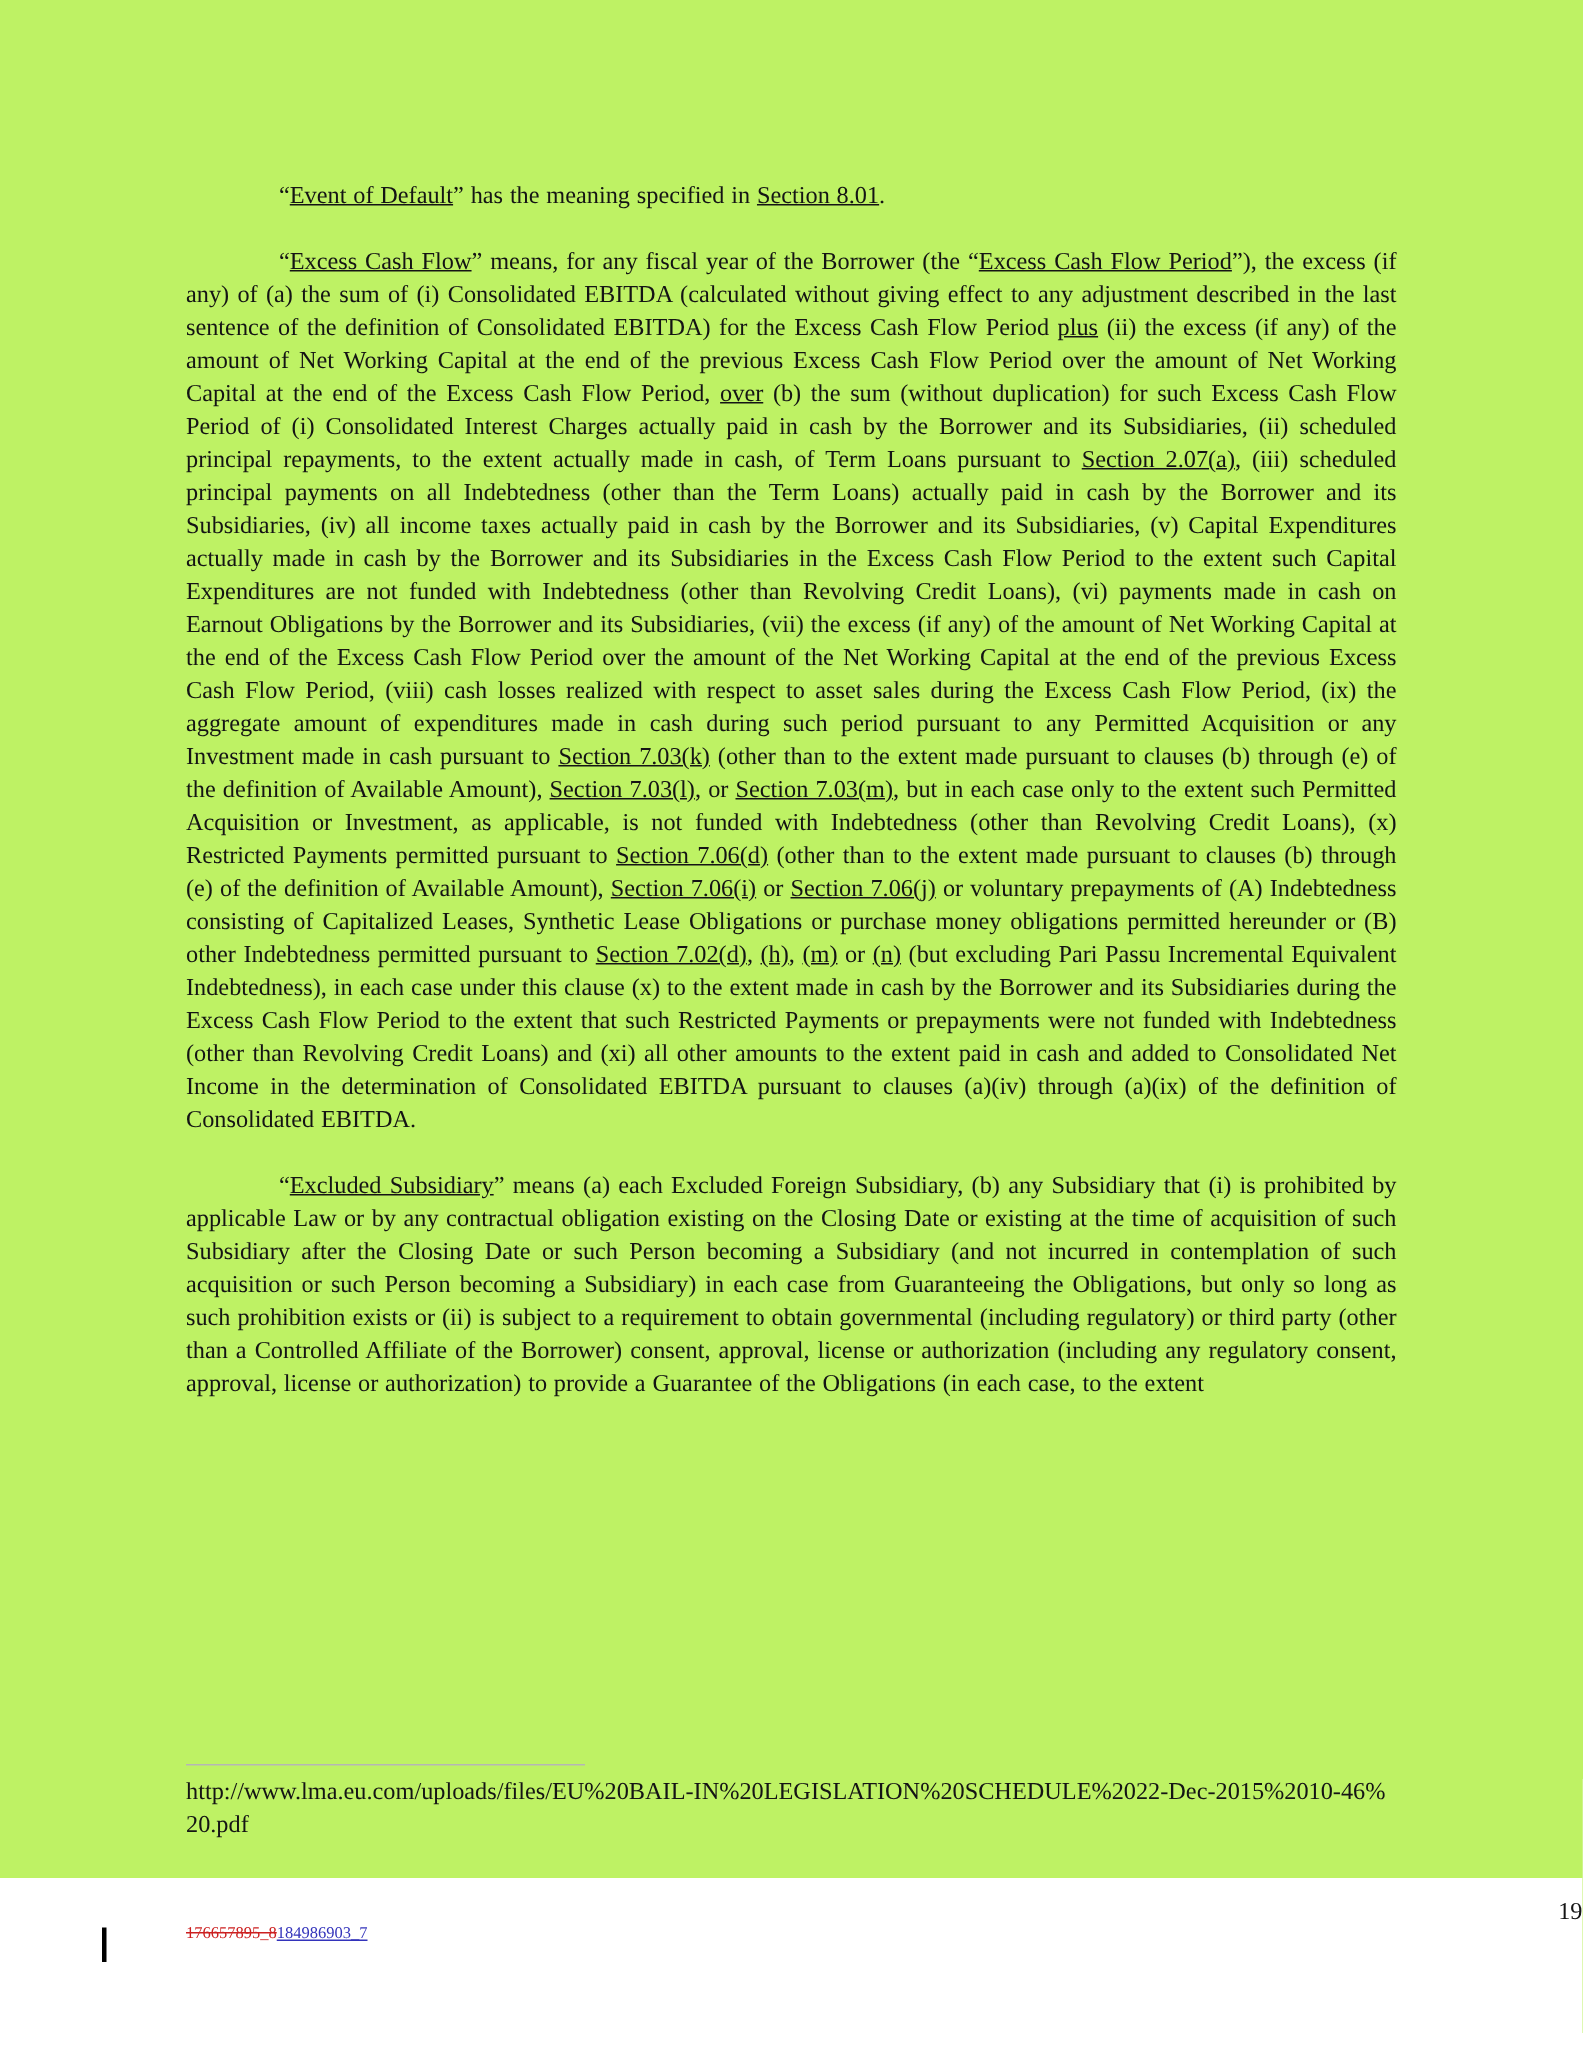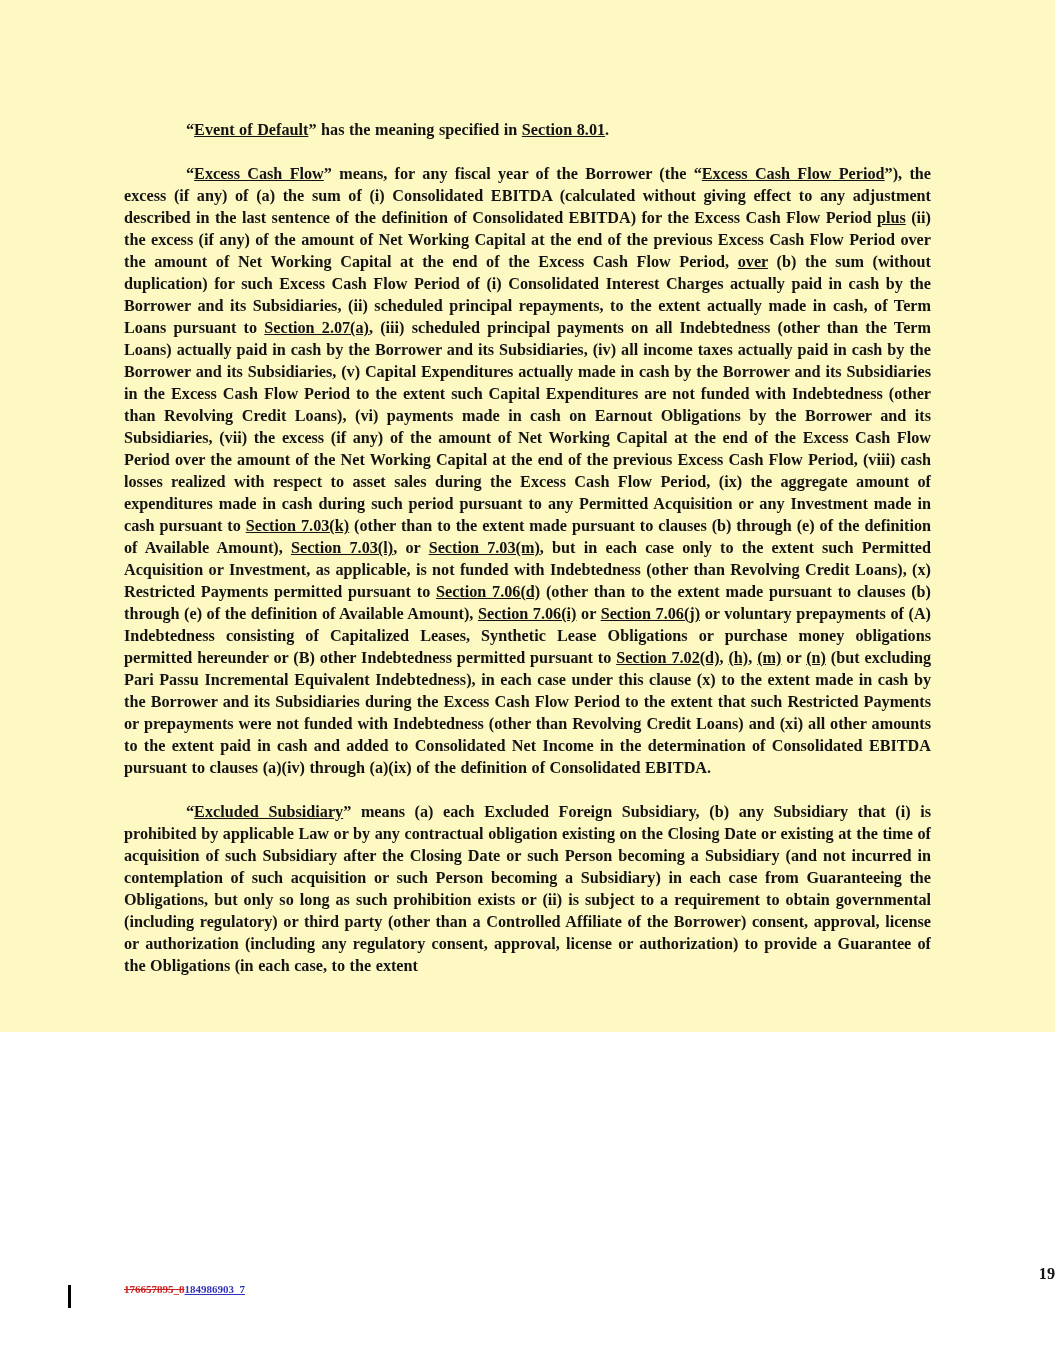--- a/index.html
+++ b/index.html
@@ -8,23 +8,22 @@
     height: 1365px;
     background: #ffffff;
     font-family: "Liberation Serif", "DejaVu Serif", serif;
     color: #141414;
     position: relative;
     overflow: hidden;
   }
   .page {
     position: relative;
     width: 1055px;
-    height: 1032px;
-    background: #fef9c3;
-    font-weight: bold;
+    height: 1252px;
+    background: #bef264;
   }
   .content {
     position: absolute;
     left: 124px;
     right: 124px;
     top: 119px;
   }
   .para {
     margin: 0 0 22px 0;
     font-size: 16.2px;
@@ -90,20 +89,24 @@
 <body>
 
 <div class="page">
 
   <div class="content">
     <p class="para"><span>“</span><span class="u">Event of Default</span><span>” has the meaning specified in </span><span class="u">Section 8.01</span><span>.</span></p>
     <p class="para"><span>“</span><span class="u">Excess Cash Flow</span><span>” means, for any fiscal year of the Borrower (the “</span><span class="u">Excess Cash Flow Period</span><span>”), the excess (if any) of (a) the sum of (i) Consolidated EBITDA (calculated without giving effect to any adjustment described in the last sentence of the definition of Consolidated EBITDA) for the Excess Cash Flow Period </span><span class="u">plus</span><span> (ii) the excess (if any) of the amount of Net Working Capital at the end of the previous Excess Cash Flow Period over the amount of Net Working Capital at the end of the Excess Cash Flow Period, </span><span class="u">over</span><span> (b) the sum (without duplication) for such Excess Cash Flow Period of (i) Consolidated Interest Charges actually paid in cash by the Borrower and its Subsidiaries, (ii) scheduled principal repayments, to the extent actually made in cash, of Term Loans pursuant to </span><span class="u">Section 2.07(a)</span><span>, (iii) scheduled principal payments on all Indebtedness (other than the Term Loans) actually paid in cash by the Borrower and its Subsidiaries, (iv) all income taxes actually paid in cash by the Borrower and its Subsidiaries, (v) Capital Expenditures actually made in cash by the Borrower and its Subsidiaries in the Excess Cash Flow Period to the extent such Capital Expenditures are not funded with Indebtedness (other than Revolving Credit Loans), (vi) payments made in cash on Earnout Obligations by the Borrower and its Subsidiaries, (vii) the excess (if any) of the amount of Net Working Capital at the end of the Excess Cash Flow Period over the amount of the Net Working Capital at the end of the previous Excess Cash Flow Period, (viii) cash losses realized with respect to asset sales during the Excess Cash Flow Period, (ix) the aggregate amount of expenditures made in cash during such period pursuant to any Permitted Acquisition or any Investment made in cash pursuant to </span><span class="u">Section 7.03(k)</span><span> (other than to the extent made pursuant to clauses (b) through (e) of the definition of Available Amount), </span><span class="u">Section 7.03(l)</span><span>, or </span><span class="u">Section 7.03(m)</span><span>, but in each case only to the extent such Permitted Acquisition or Investment, as applicable, is not funded with Indebtedness (other than Revolving Credit Loans), (x) Restricted Payments permitted pursuant to </span><span class="u">Section 7.06(d)</span><span> (other than to the extent made pursuant to clauses (b) through (e) of the definition of Available Amount), </span><span class="u">Section 7.06(i)</span><span> or </span><span class="u">Section 7.06(j)</span><span> or voluntary prepayments of (A) Indebtedness consisting of Capitalized Leases, Synthetic Lease Obligations or purchase money obligations permitted hereunder or (B) other Indebtedness permitted pursuant to </span><span class="u">Section 7.02(d)</span><span>, </span><span class="u">(h)</span><span>, </span><span class="u">(m)</span><span> or </span><span class="u">(n)</span><span> (but excluding Pari Passu Incremental Equivalent Indebtedness), in each case under this clause (x) to the extent made in cash by the Borrower and its Subsidiaries during the Excess Cash Flow Period to the extent that such Restricted Payments or prepayments were not funded with Indebtedness (other than Revolving Credit Loans) and (xi) all other amounts to the extent paid in cash and added to Consolidated Net Income in the determination of Consolidated EBITDA pursuant to clauses (a)(iv) through (a)(ix) of the definition of Consolidated EBITDA.</span></p>
     <p class="para"><span>“</span><span class="u">Excluded Subsidiary</span><span>” means (a) each Excluded Foreign Subsidiary, (b) any Subsidiary that (i) is prohibited by applicable Law or by any contractual obligation existing on the Closing Date or existing at the time of acquisition of such Subsidiary after the Closing Date or such Person becoming a Subsidiary (and not incurred in contemplation of such acquisition or such Person becoming a Subsidiary) in each case from Guaranteeing the Obligations, but only so long as such prohibition exists or (ii) is subject to a requirement to obtain governmental (including regulatory) or third party (other than a Controlled Affiliate of the Borrower) consent, approval, license or authorization (including any regulatory consent, approval, license or authorization) to provide a Guarantee of the Obligations (in each case, to the extent</span></p>
   </div>
 
+  <div class="footnote">
+    <div class="footnote-rule"></div>
+    <div class="footnote-url">http://www.lma.eu.com/uploads/files/EU%20BAIL-IN%20LEGISLATION%20SCHEDULE%2022-Dec-2015%2010-46%20.pdf</div>
+  </div>
 
   <div class="page-number">19</div>
 
   <div class="change-bar"></div>
 
   <div class="doc-id">
     <span class="deleted">176657895_8</span><span class="inserted">184986903_7</span>
   </div>
 
 </div>

